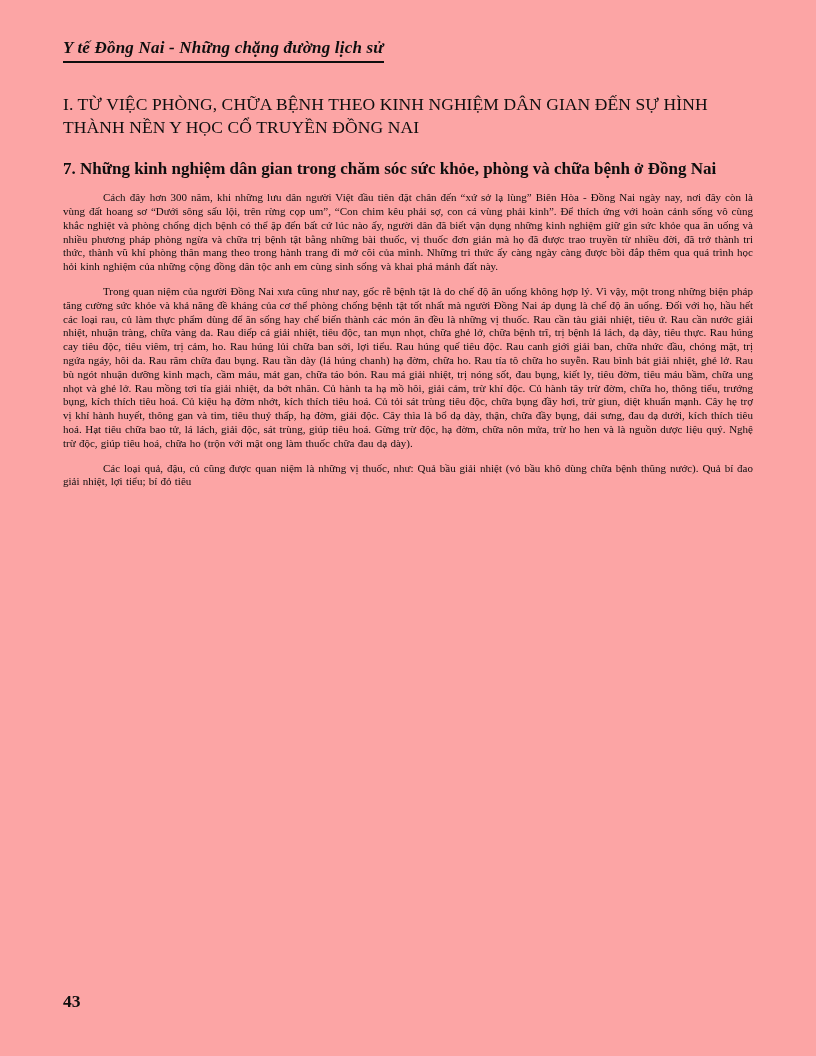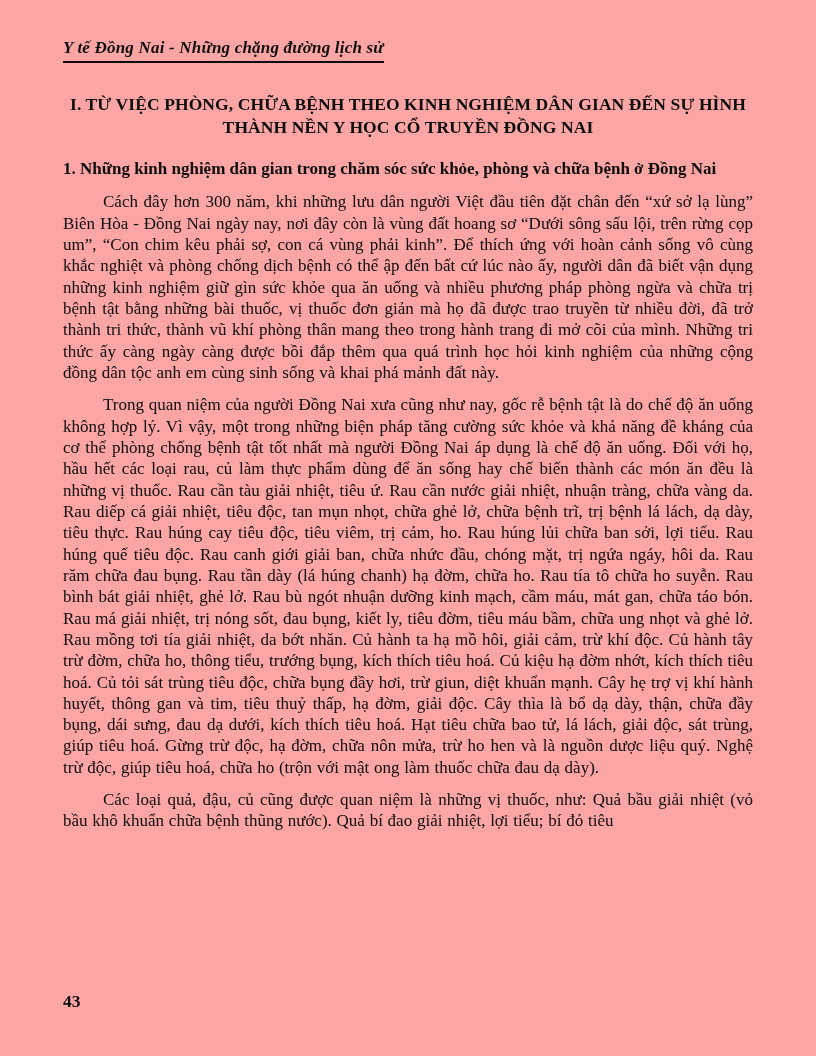--- a/index.html
+++ b/index.html
@@ -23,35 +23,35 @@
     display: inline-block;
     font-size: 17px;
     font-weight: bold;
     font-style: italic;
     border-bottom: 2px solid #0e0e0e;
     padding-bottom: 3px;
     letter-spacing: 0.2px;
   }
   h1.chapter-heading {
     font-size: 17.5px;
-    font-weight: bold;
+    font-weight: normal;
     line-height: 1.32;
     margin: 30px 0 0 0;
-    text-align: center;
+    text-align: left;
     letter-spacing: 0.1px;
   }
   h2.section-heading {
     font-size: 17px;
     font-weight: bold;
     line-height: 1.3;
     margin: 19px 0 0 0;
     text-align: left;
   }
   p.body-para {
-    font-size: 17px;
+    font-size: 11px;
     line-height: 1.255;
     text-align: justify;
     text-indent: 40px;
     margin: 11px 0 0 0;
     word-spacing: 0.5px;
   }
   h3.subsection-heading {
     font-size: 17px;
     font-weight: bold;
     font-style: italic;
@@ -71,24 +71,24 @@
 <body>
 
 <div class="page">
 
   <header>
     <span class="running-header">Y tế Đồng Nai - Những chặng đường lịch sử</span>
   </header>
 
   <h1 class="chapter-heading">I. TỪ VIỆC PHÒNG, CHỮA BỆNH THEO KINH NGHIỆM DÂN GIAN ĐẾN SỰ HÌNH THÀNH NỀN Y HỌC CỔ TRUYỀN ĐỒNG NAI</h1>
 
-  <h2 class="section-heading">1. Những kinh nghiệm dân gian trong chăm sóc sức khỏe, phòng và chữa bệnh ở Đồng Nai</h2>
+  <h2 class="section-heading">7. Những kinh nghiệm dân gian trong chăm sóc sức khỏe, phòng và chữa bệnh ở Đồng Nai</h2>
 
   <p class="body-para">Cách đây hơn 300 năm, khi những lưu dân người Việt đầu tiên đặt chân đến “xứ sở lạ lùng” Biên Hòa - Đồng Nai ngày nay, nơi đây còn là vùng đất hoang sơ “Dưới sông sấu lội, trên rừng cọp um”, “Con chim kêu phải sợ, con cá vùng phải kinh”. Để thích ứng với hoàn cảnh sống vô cùng khắc nghiệt và phòng chống dịch bệnh có thể ập đến bất cứ lúc nào ấy, người dân đã biết vận dụng những kinh nghiệm giữ gìn sức khỏe qua ăn uống và nhiều phương pháp phòng ngừa và chữa trị bệnh tật bằng những bài thuốc, vị thuốc đơn giản mà họ đã được trao truyền từ nhiều đời, đã trở thành tri thức, thành vũ khí phòng thân mang theo trong hành trang đi mở cõi của mình. Những tri thức ấy càng ngày càng được bồi đắp thêm qua quá trình học hỏi kinh nghiệm của những cộng đồng dân tộc anh em cùng sinh sống và khai phá mảnh đất này.</p>
 
 
   <p class="body-para">Trong quan niệm của người Đồng Nai xưa cũng như nay, gốc rễ bệnh tật là do chế độ ăn uống không hợp lý. Vì vậy, một trong những biện pháp tăng cường sức khỏe và khả năng đề kháng của cơ thể phòng chống bệnh tật tốt nhất mà người Đồng Nai áp dụng là chế độ ăn uống. Đối với họ, hầu hết các loại rau, củ làm thực phẩm dùng để ăn sống hay chế biến thành các món ăn đều là những vị thuốc. Rau cần tàu giải nhiệt, tiêu ứ. Rau cần nước giải nhiệt, nhuận tràng, chữa vàng da. Rau diếp cá giải nhiệt, tiêu độc, tan mụn nhọt, chữa ghẻ lở, chữa bệnh trĩ, trị bệnh lá lách, dạ dày, tiêu thực. Rau húng cay tiêu độc, tiêu viêm, trị cảm, ho. Rau húng lủi chữa ban sởi, lợi tiểu. Rau húng quế tiêu độc. Rau canh giới giải ban, chữa nhức đầu, chóng mặt, trị ngứa ngáy, hôi da. Rau răm chữa đau bụng. Rau tần dày (lá húng chanh) hạ đờm, chữa ho. Rau tía tô chữa ho suyễn. Rau bình bát giải nhiệt, ghẻ lở. Rau bù ngót nhuận dưỡng kinh mạch, cầm máu, mát gan, chữa táo bón. Rau má giải nhiệt, trị nóng sốt, đau bụng, kiết ly, tiêu đờm, tiêu máu bầm, chữa ung nhọt và ghẻ lở. Rau mồng tơi tía giải nhiệt, da bớt nhăn. Củ hành ta hạ mồ hôi, giải cảm, trừ khí độc. Củ hành tây trừ đờm, chữa ho, thông tiểu, trướng bụng, kích thích tiêu hoá. Củ kiệu hạ đờm nhớt, kích thích tiêu hoá. Củ tỏi sát trùng tiêu độc, chữa bụng đầy hơi, trừ giun, diệt khuẩn mạnh. Cây hẹ trợ vị khí hành huyết, thông gan và tim, tiêu thuỷ thấp, hạ đờm, giải độc. Cây thìa là bổ dạ dày, thận, chữa đầy bụng, dái sưng, đau dạ dưới, kích thích tiêu hoá. Hạt tiêu chữa bao tử, lá lách, giải độc, sát trùng, giúp tiêu hoá. Gừng trừ độc, hạ đờm, chữa nôn mửa, trừ ho hen và là nguồn dược liệu quý. Nghệ trừ độc, giúp tiêu hoá, chữa ho (trộn với mật ong làm thuốc chữa đau dạ dày).</p>
 
-  <p class="body-para">Các loại quả, đậu, củ cũng được quan niệm là những vị thuốc, như: Quả bầu giải nhiệt (vỏ bầu khô khuẩn chữa bệnh thũng nước). Quả bí đao giải nhiệt, lợi tiểu; bí đỏ tiêu</p>
+  <p class="body-para">Các loại quả, đậu, củ cũng được quan niệm là những vị thuốc, như: Quả bầu giải nhiệt (vỏ bầu khô dùng chữa bệnh thũng nước). Quả bí đao giải nhiệt, lợi tiểu; bí đỏ tiêu</p>
 
   <div class="page-number">43</div>
 
 </div>
 
 </body></html>

